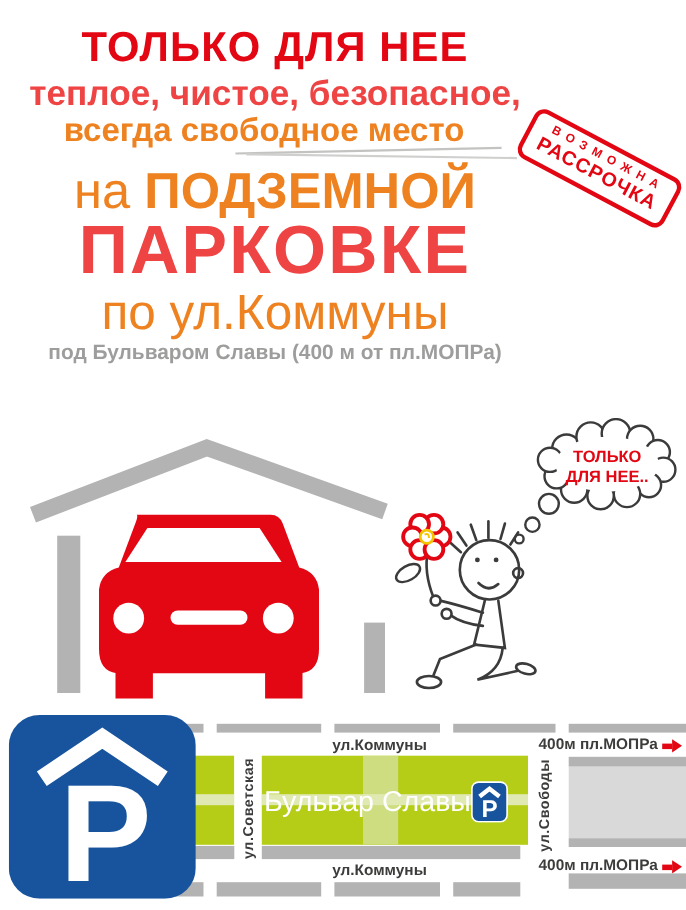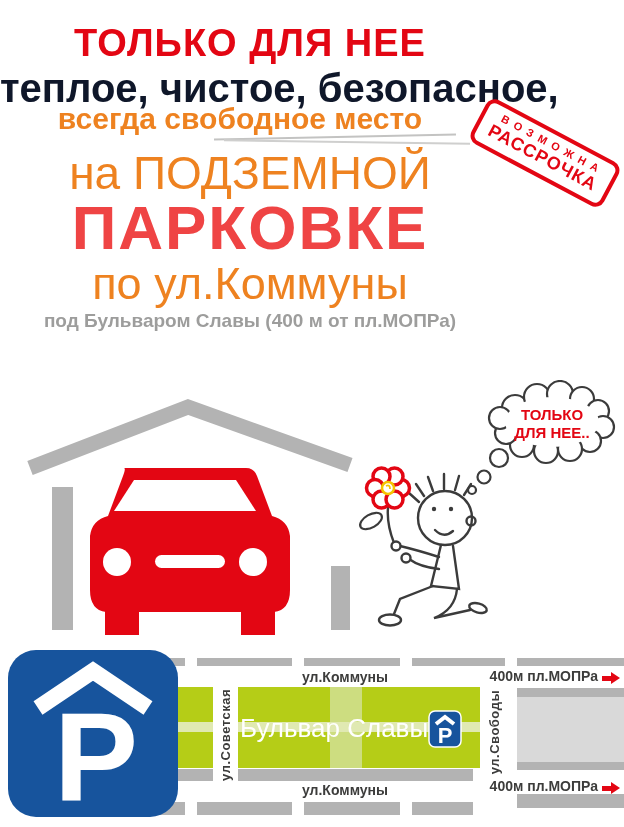--- a/index.html
+++ b/index.html
@@ -1,35 +1,35 @@
 <!DOCTYPE html>
 <html><head>
 <meta charset="utf-8">
 <style>
   html,body{margin:0;padding:0;background:#fff;}
   .poster{position:relative;width:624px;height:827px;background:#fff;overflow:hidden;
           font-family:"Liberation Sans", sans-serif;}
   .ctr{position:absolute;left:0;width:500px;text-align:center;white-space:nowrap;}
 
   .title1{top:22px;font-size:38px;font-weight:bold;color:#e30613;letter-spacing:1px;}
-  .line2{top:66px;font-size:40px;font-weight:bold;color:#0f172a;}
+  .line2{top:66px;font-size:32px;font-weight:bold;color:#ef4444;}
   .line3{top:102px;font-size:30px;font-weight:bold;color:#ee8220;transform:translateX(-10px);}
   .ustroke{position:absolute;height:2px;background:#c3c3c2;}
   .ustroke.s1{left:214px;top:136px;width:242px;transform:rotate(-1.2deg);}
   .ustroke.s2{left:224px;top:141px;width:246px;transform:rotate(0.8deg);background:#cfcfce;}
 
   .stamp{position:absolute;left:470px;top:128px;width:150px;box-sizing:border-box;
          background:#fff;border:4px solid #e30613;border-radius:10px;padding:4px 2px 5px 2px;
          text-align:center;color:#e30613;transform:rotate(28deg);z-index:3;}
   .stamp .l1{font-size:11px;font-weight:bold;letter-spacing:6px;padding-left:6px;}
   .stamp .l2{font-size:18px;font-weight:bold;letter-spacing:1px;}
 
   .loc1{top:146px;font-size:46px;color:#ee8220;}
   .loc1 .pre{font-weight:normal;}
-  .loc1 .emp{font-weight:normal;}
+  .loc1 .emp{font-weight:bold;}
   .loc2{top:192px;font-size:62px;font-weight:bold;color:#ef4444;letter-spacing:2px;}
   .loc3{top:258px;font-size:45px;color:#ee8220;}
   .loc4{top:310px;font-size:19px;font-weight:bold;color:#9d9d9c;}
   .feat{top:334px;font-size:19px;font-weight:bold;color:#575756;}
   .feat .f1{margin-right:22px;}
 
   .illu{position:absolute;left:0;top:380px;}
 
   
   .map{position:absolute;left:0;top:650px;width:624px;height:177px;}

